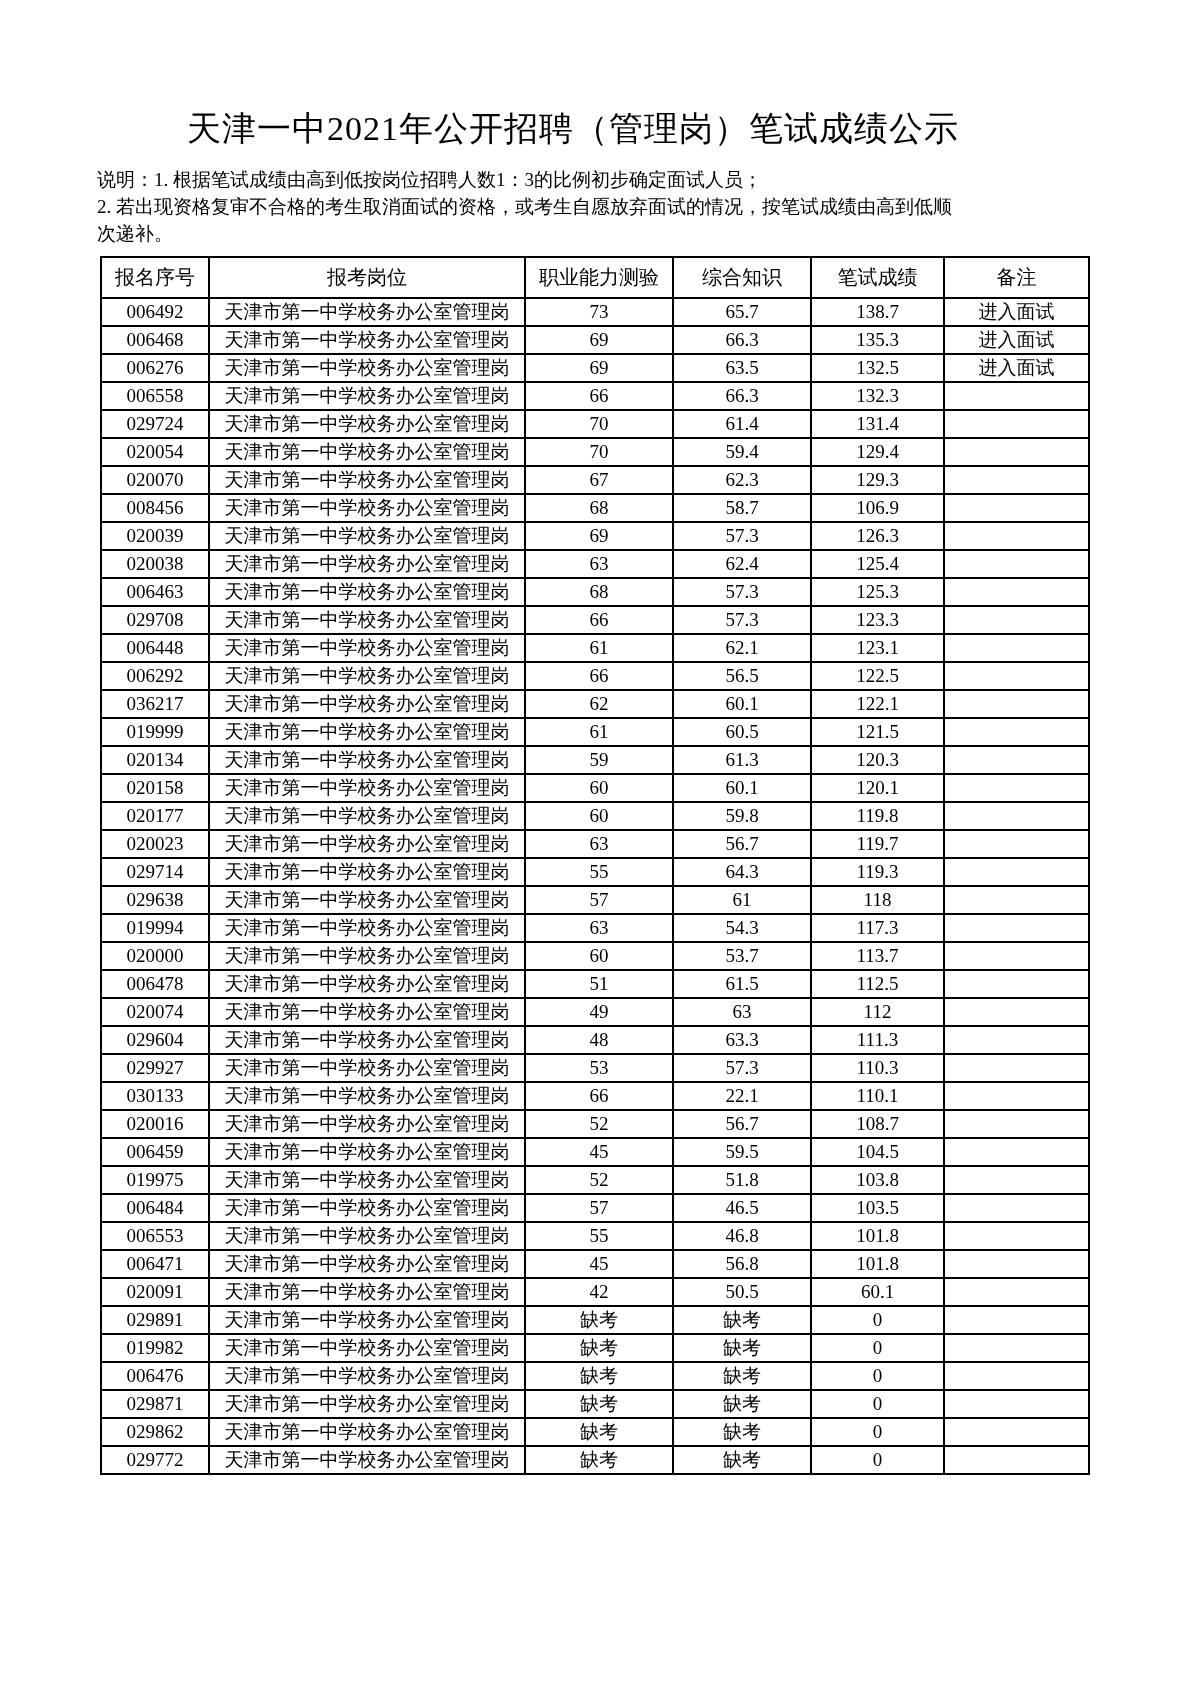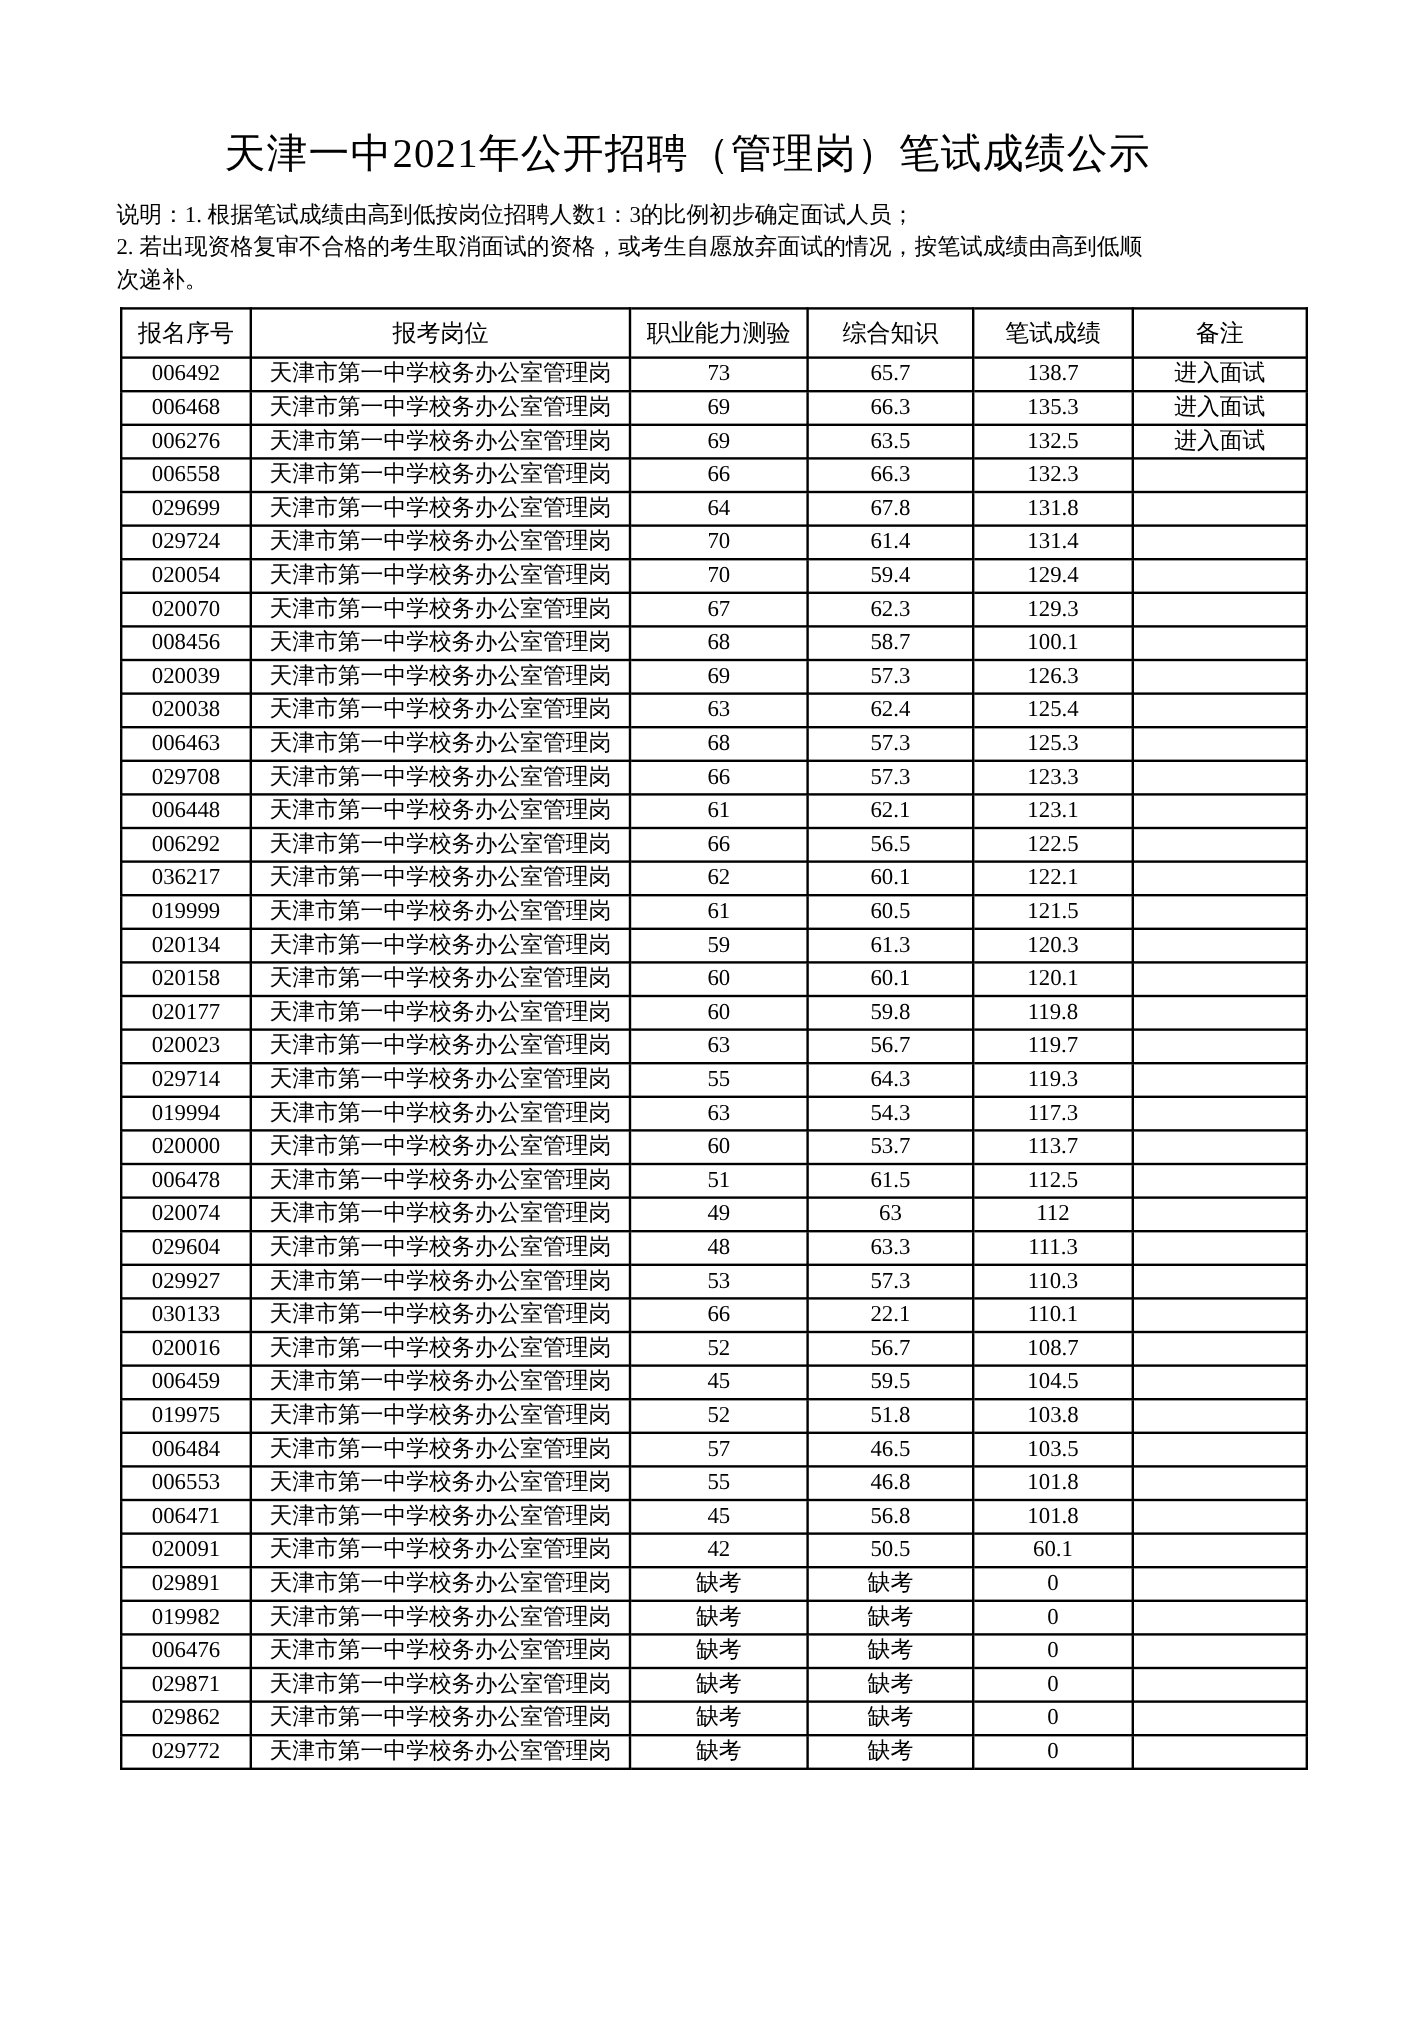--- a/index.html
+++ b/index.html
@@ -131,28 +131,20 @@
         </tr>
         <tr>
           <td>006558</td>
           <td>天津市第一中学校务办公室管理岗</td>
           <td>66</td>
           <td>66.3</td>
           <td>132.3</td>
           <td></td>
         </tr>
         <tr>
-          <td>029699</td>
-          <td>天津市第一中学校务办公室管理岗</td>
-          <td>64</td>
-          <td>67.8</td>
-          <td>131.8</td>
-          <td></td>
-        </tr>
-        <tr>
           <td>029724</td>
           <td>天津市第一中学校务办公室管理岗</td>
           <td>70</td>
           <td>61.4</td>
           <td>131.4</td>
           <td></td>
         </tr>
         <tr>
           <td>020054</td>
           <td>天津市第一中学校务办公室管理岗</td>
@@ -167,21 +159,21 @@
           <td>67</td>
           <td>62.3</td>
           <td>129.3</td>
           <td></td>
         </tr>
         <tr>
           <td>008456</td>
           <td>天津市第一中学校务办公室管理岗</td>
           <td>68</td>
           <td>58.7</td>
-          <td>100.1</td>
+          <td>106.9</td>
           <td></td>
         </tr>
         <tr>
           <td>020039</td>
           <td>天津市第一中学校务办公室管理岗</td>
           <td>69</td>
           <td>57.3</td>
           <td>126.3</td>
           <td></td>
         </tr>
@@ -275,20 +267,28 @@
         </tr>
         <tr>
           <td>029714</td>
           <td>天津市第一中学校务办公室管理岗</td>
           <td>55</td>
           <td>64.3</td>
           <td>119.3</td>
           <td></td>
         </tr>
         <tr>
+          <td>029638</td>
+          <td>天津市第一中学校务办公室管理岗</td>
+          <td>57</td>
+          <td>61</td>
+          <td>118</td>
+          <td></td>
+        </tr>
+        <tr>
           <td>019994</td>
           <td>天津市第一中学校务办公室管理岗</td>
           <td>63</td>
           <td>54.3</td>
           <td>117.3</td>
           <td></td>
         </tr>
         <tr>
           <td>020000</td>
           <td>天津市第一中学校务办公室管理岗</td>

